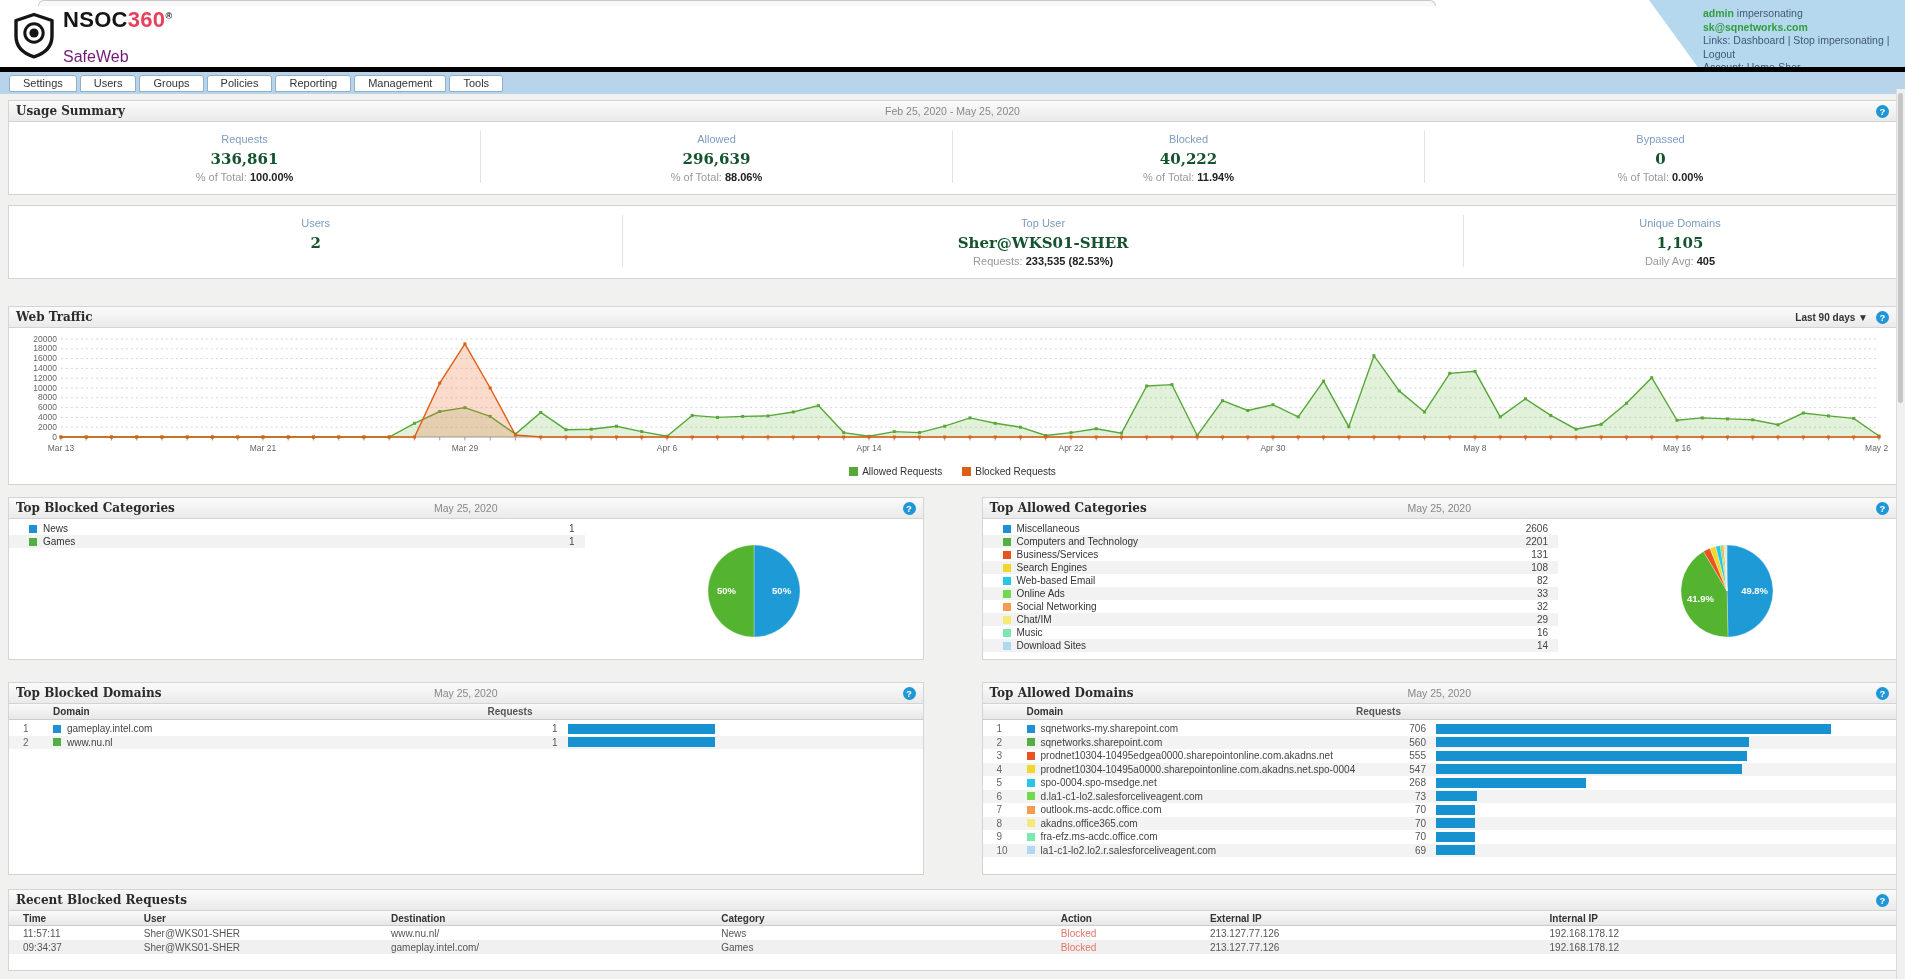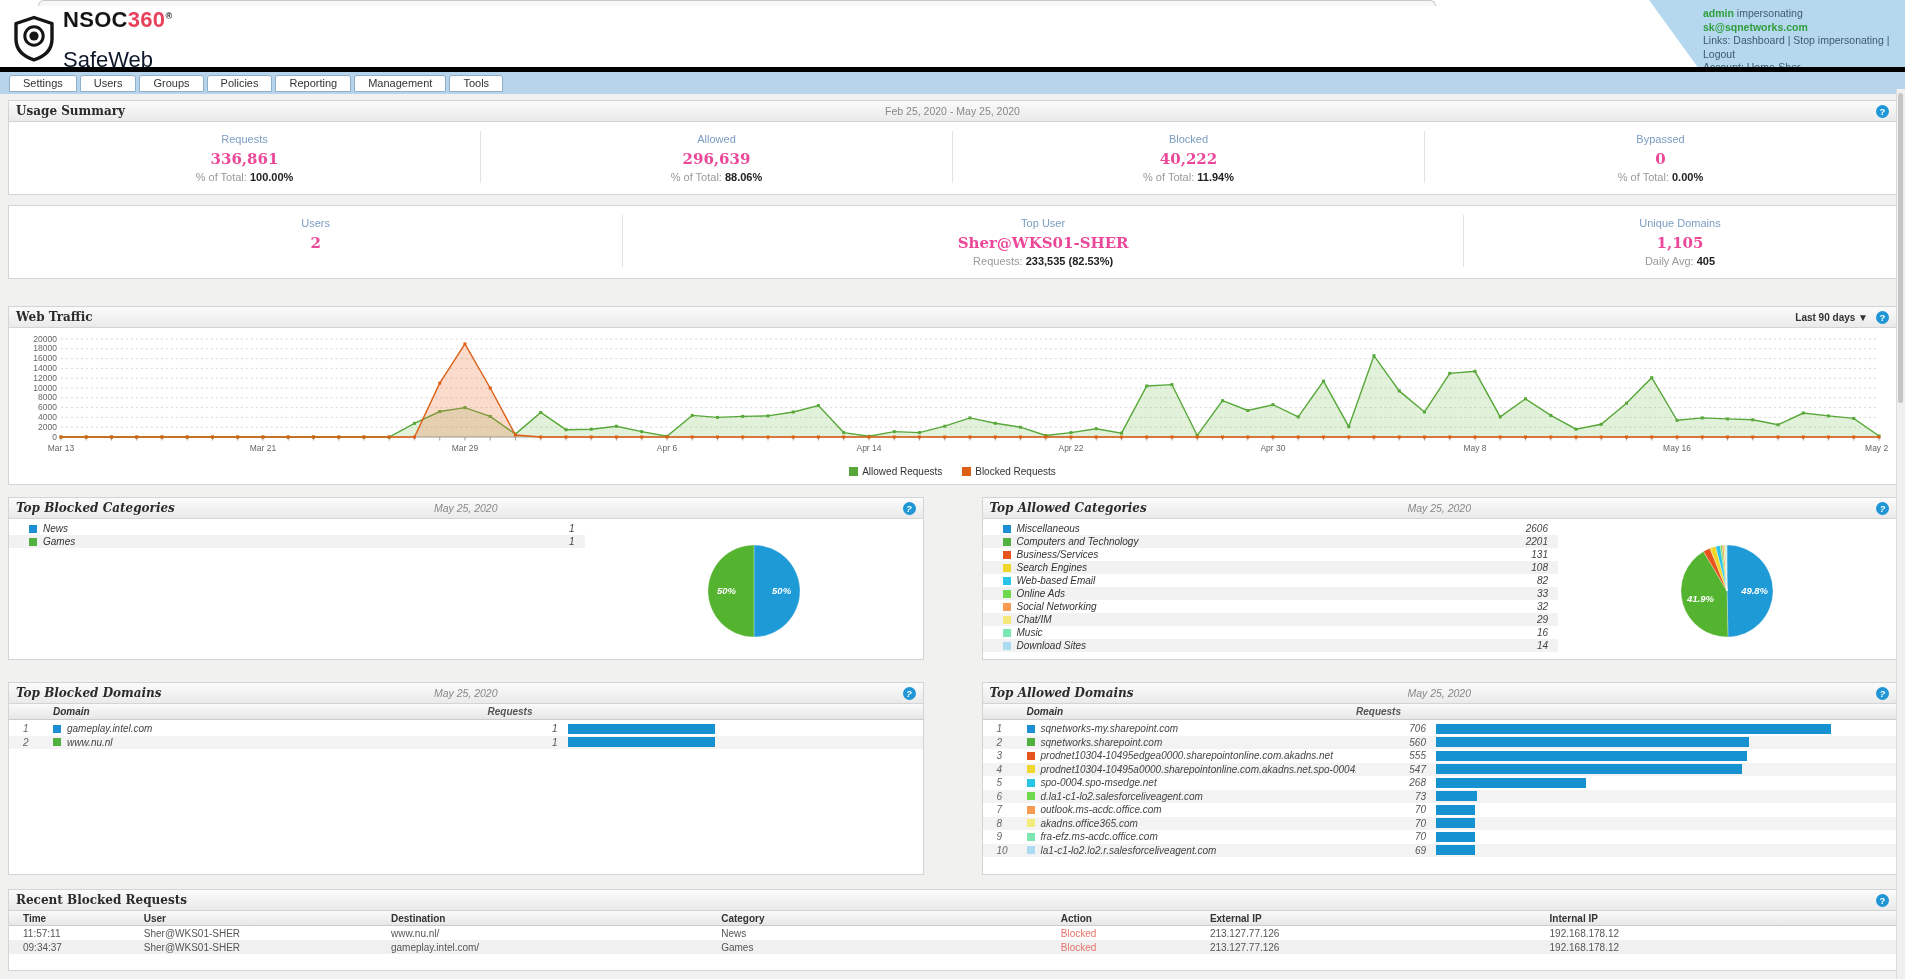--- a/index.html
+++ b/index.html
@@ -8,21 +8,21 @@
 
   
   .header{position:relative;height:67px;background:#fff;}
   .top-strip{position:absolute;top:0;left:38px;width:1396px;height:5px;background:#f8f8f8;
              border:1px solid #c9c9c9;border-bottom:none;border-radius:8px 8px 0 0;}
   .logo{position:absolute;left:12px;top:9px;display:flex;align-items:center;gap:7px;}
   .logo-text{line-height:1;}
   .logo-l1{font-size:22px;font-weight:bold;color:#151515;letter-spacing:.3px;}
   .logo-l1 .red{color:#e8415c;}
   .logo-l1 sup{font-size:9px;font-weight:bold;vertical-align:super;}
-  .logo-l2{font-size:22px;color:#0f172a;margin-top:18px;}
+  .logo-l2{font-size:16px;color:#701a75;margin-top:18px;}
   .ribbon{position:absolute;right:0;top:0;width:256px;height:67px;background:#b5d8ee;
           clip-path:polygon(0 0,100% 0,100% 100%,19% 100%);
           box-sizing:border-box;padding:7px 12px 0 54px;font-size:10.5px;line-height:13.5px;color:#3f5a73;}
   .ribbon .green{color:#2f9e3c;font-weight:bold;}
   .ribbon a{color:#3f5a73;text-decoration:none;cursor:pointer;}
 
   
   .navbar{height:22px;background:#b7d4ea;border-top:5px solid #000000;display:flex;align-items:center;padding-left:9px;}
   .tab{height:15px;line-height:15px;padding:0 13px;background:#fff;border:1px solid #8fb0c9;
        border-radius:3px 3px 0 0;font-size:11px;color:#333;margin-right:3px;cursor:pointer;}
@@ -37,38 +37,38 @@
   .help{width:13px;height:13px;border-radius:50%;background:#1f96d6;color:#fff;font-size:9.5px;font-weight:bold;
         display:flex;align-items:center;justify-content:center;margin-left:auto;z-index:1;cursor:pointer;flex:none;}
   .range-label{margin-left:auto;font-size:10px;font-weight:bold;color:#333;z-index:1;cursor:pointer;}
   .range-label + .help{margin-left:8px;}
 
   
   .stats-row{display:flex;padding:9px 0 11px 0;}
   .stat{flex:1;text-align:center;border-left:1px solid #e2e2e2;padding-top:2px;}
   .stat:first-child{border-left:none;}
   .stat-label{font-size:11px;color:#7c9cc0;margin-bottom:5px;}
-  .stat-value{font-family:"DejaVu Serif",serif;font-weight:bold;font-size:15px;color:#ec4899;}
+  .stat-value{font-family:"DejaVu Serif",serif;font-weight:bold;font-size:15px;color:#14532d;}
   .stat-sub{font-size:11px;color:#999;margin-top:3px;min-height:9px;}
   .stat-sub b{color:#222;}
   .row2 .stat:nth-child(1){flex:0 0 32.5%;}
   .row2 .stat:nth-child(2){flex:0 0 44.5%;}
   .row2 .stat:nth-child(3){flex:1;}
   .usage2{margin-top:10px;}
 
   
   .traffic{margin-top:27px;}
   .chart-wrap{padding:5px 8px 0 8px;}
   .axl{font-size:8.5px;fill:#666;font-family:"Liberation Sans",sans-serif;}
   .legend{display:flex;justify-content:center;gap:20px;font-size:10px;color:#333;padding:3px 0 7px 0;}
   .legend-item{display:flex;align-items:center;gap:4px;}
   .legend-sq{width:9px;height:9px;display:inline-block;}
 
   
-  .two-col{display:flex;gap:58px;margin-top:12px;font-style:italic;}
+  .two-col{display:flex;gap:58px;margin-top:12px;}
   .half{flex:1;min-width:0;}
   .cat-body{display:flex;height:137px;padding-top:3px;}
   .cat-list{width:63%;}
   .cat-row{display:flex;align-items:center;height:13px;padding:0 10px 0 20px;font-size:10px;color:#333;}
   .cat-row:nth-child(even){background:#f2f2f2;}
   .sq{width:8px;height:8px;margin-right:6px;flex:none;}
   .cat-val{margin-left:auto;color:#444;}
   .cat-pie{flex:1;display:flex;align-items:center;justify-content:center;}
   .pielab{font-size:9.5px;font-weight:bold;fill:#fff;font-family:"Liberation Sans",sans-serif;}
 

